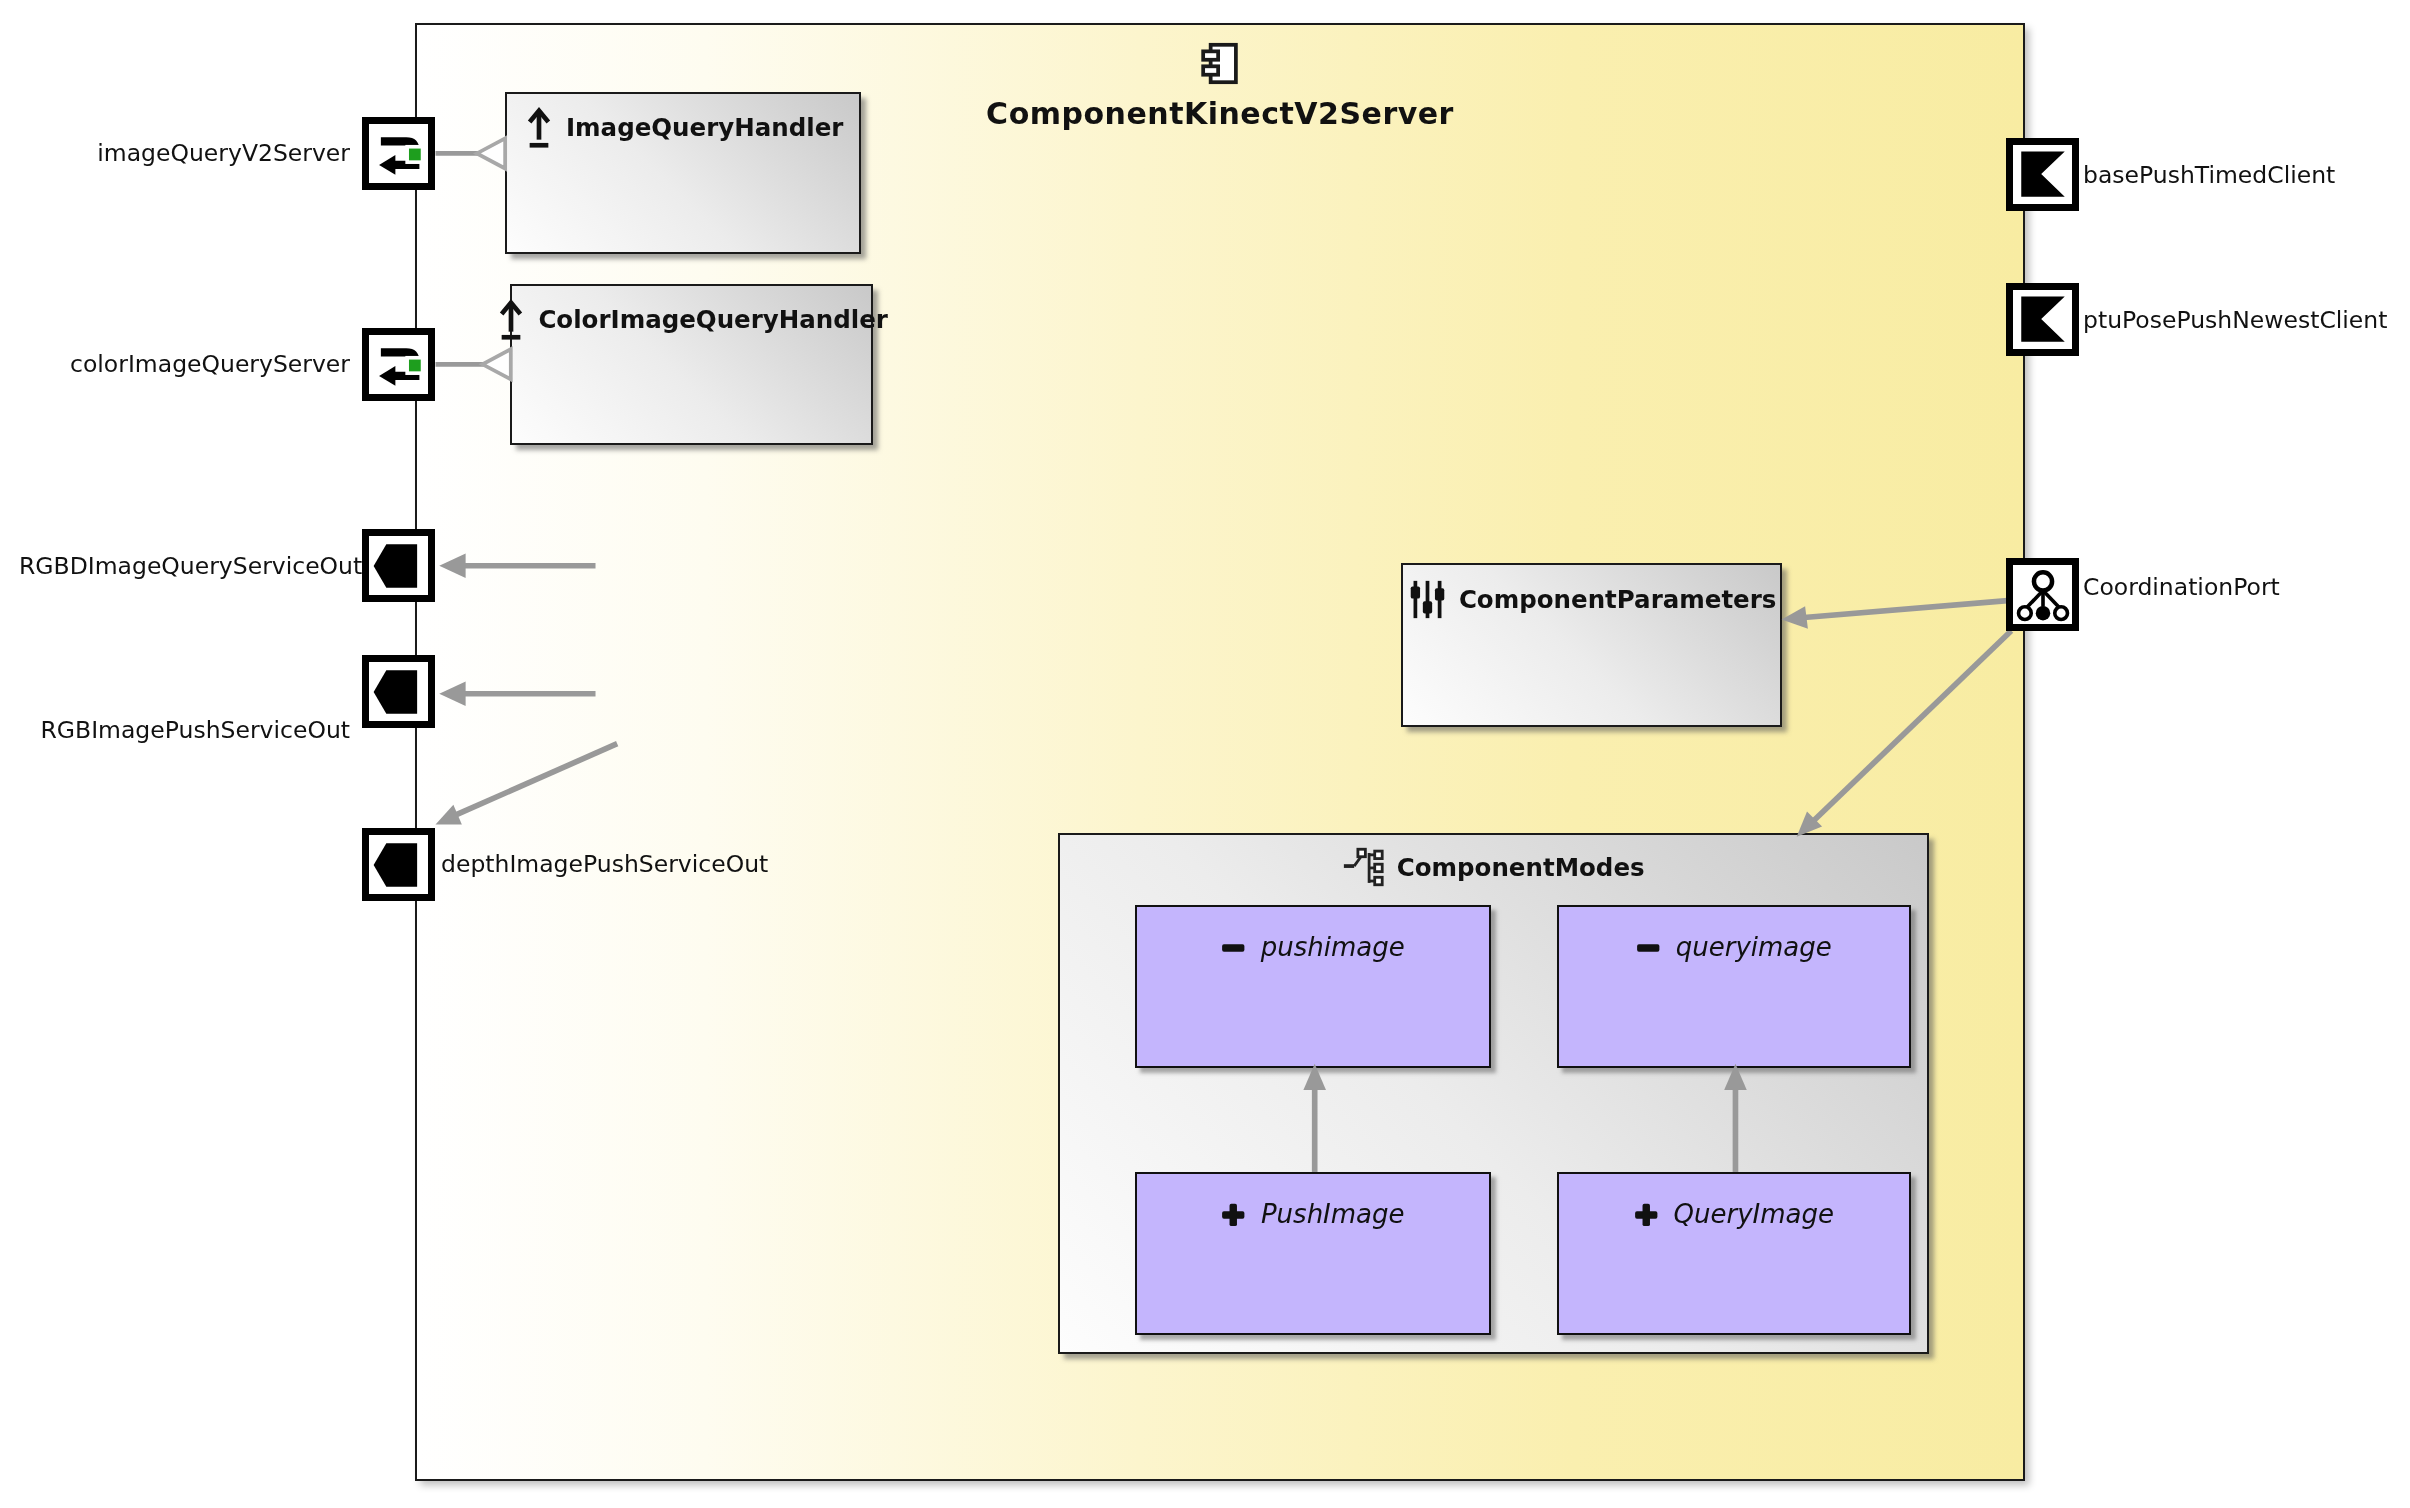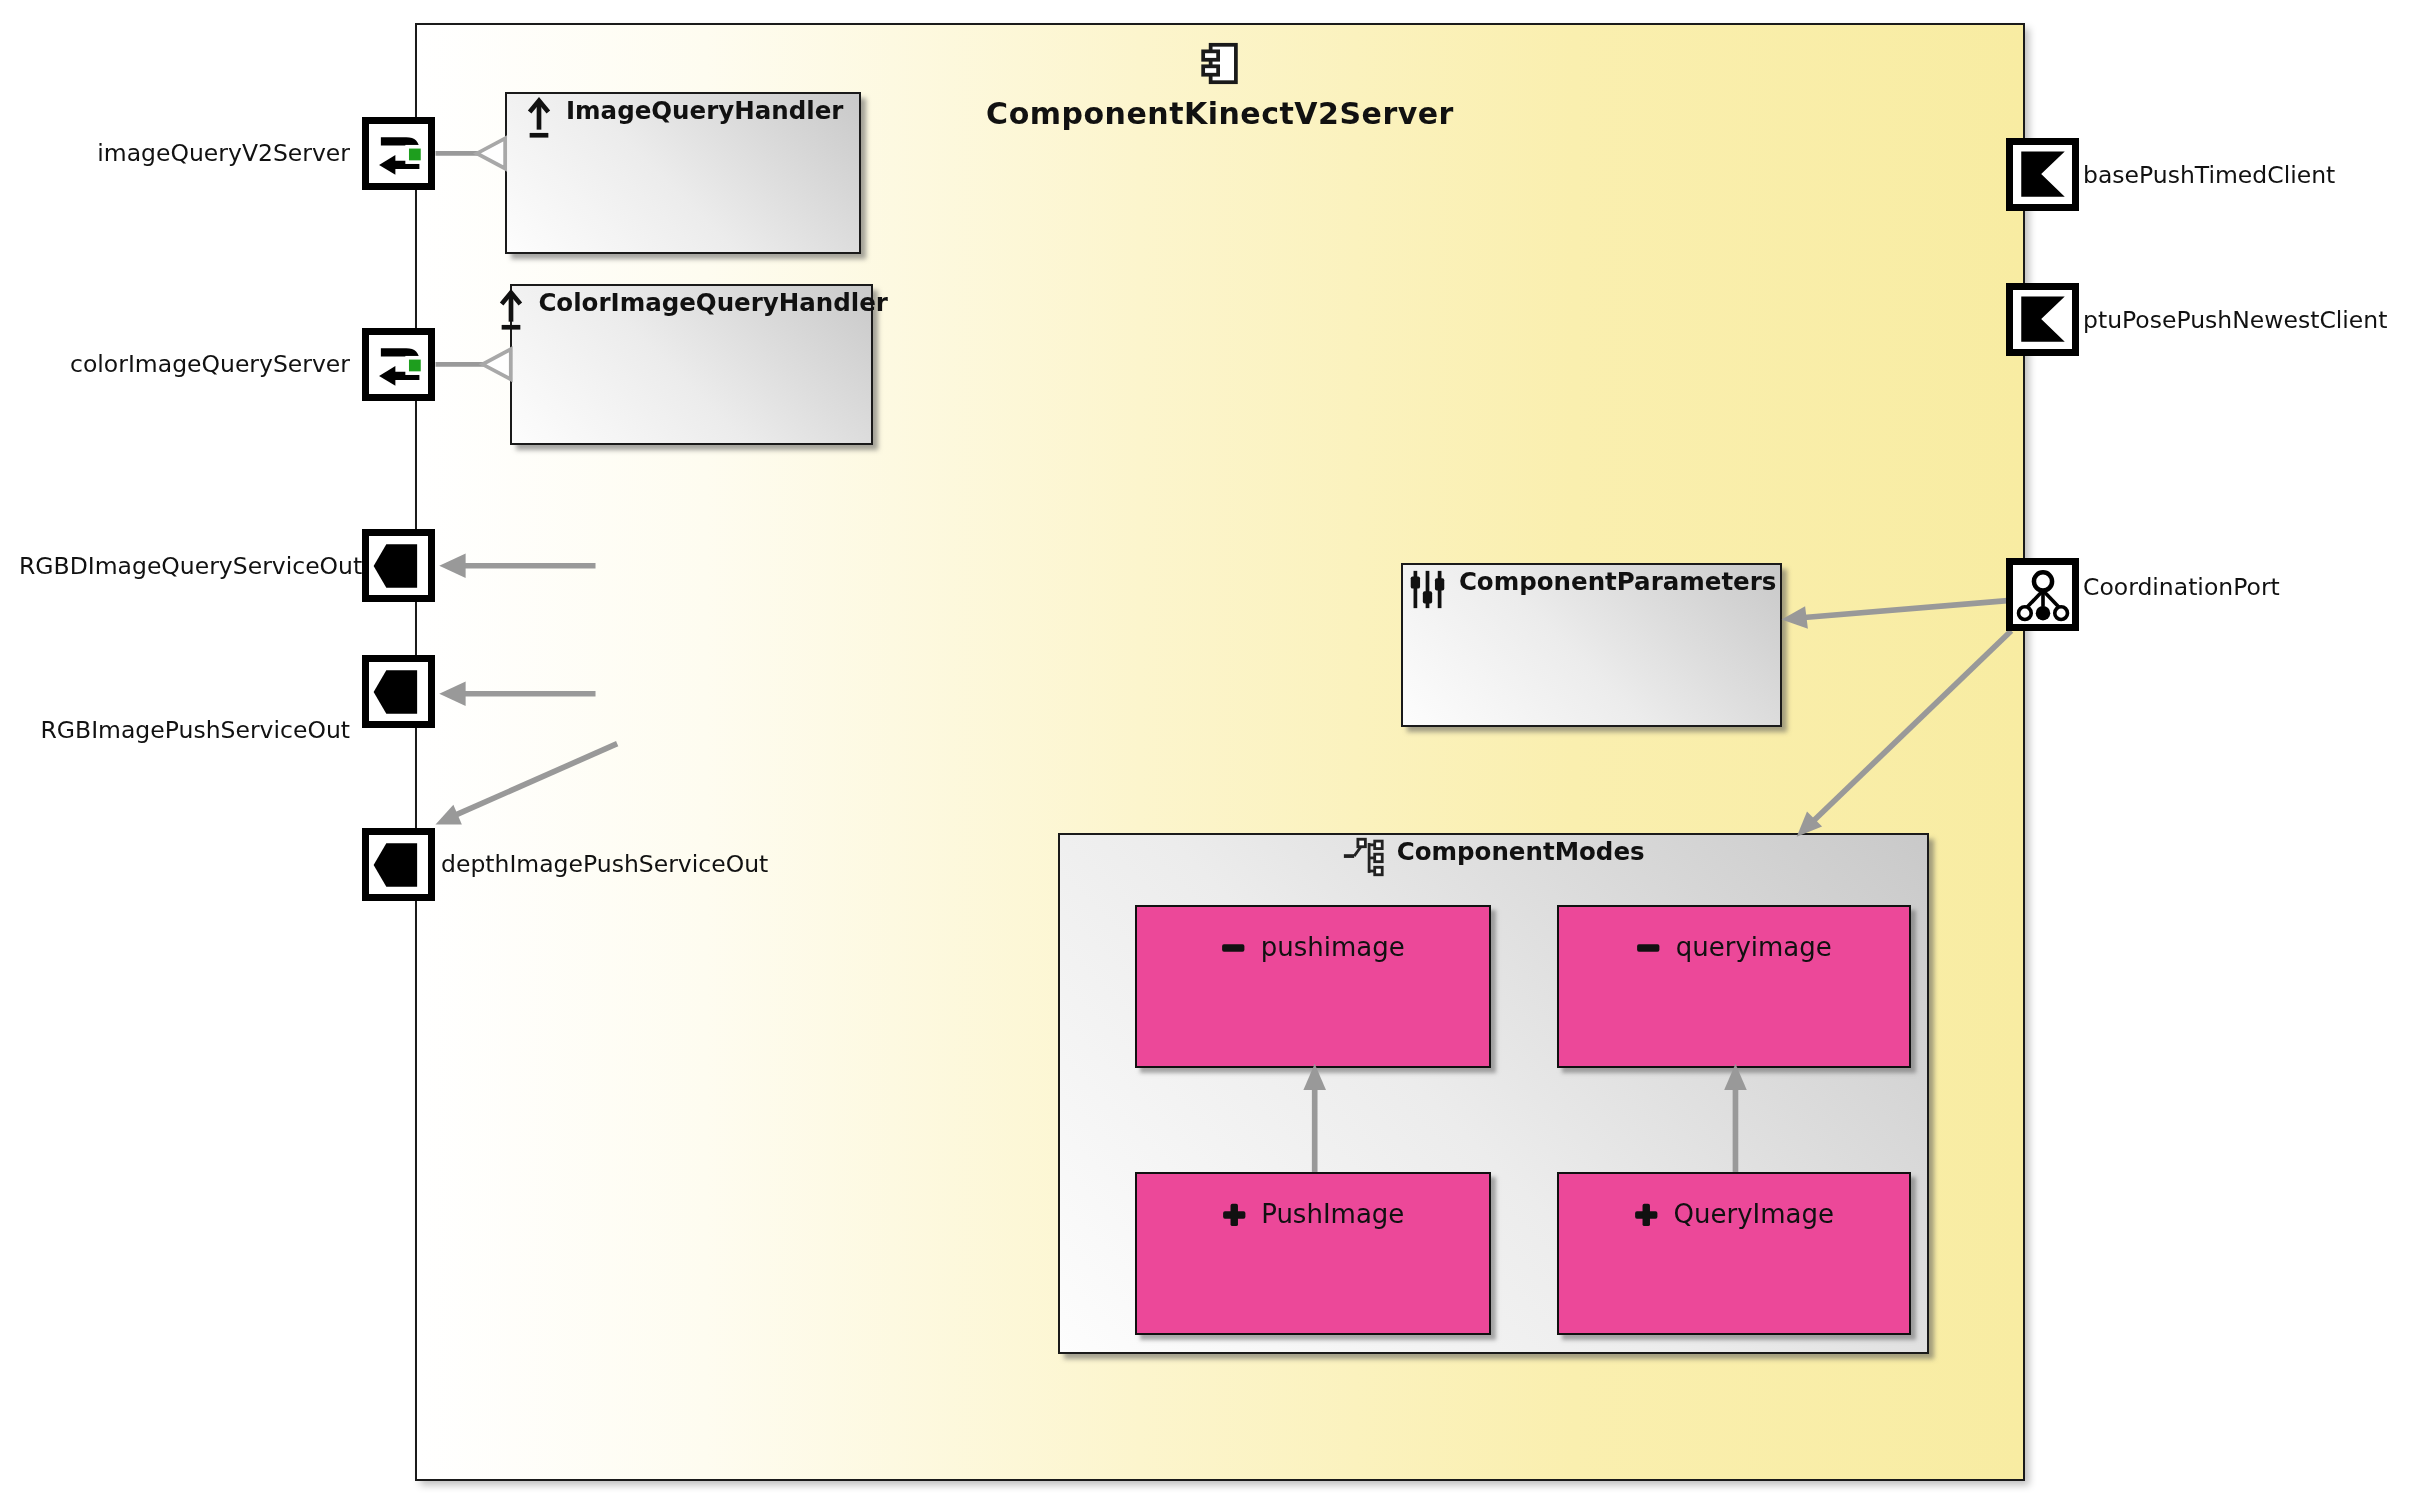--- a/index.html
+++ b/index.html
@@ -12,27 +12,27 @@
     background:linear-gradient(90deg,#ffffff 0%,#fefcf0 18%,#fcf5cd 45%,#faefaf 72%,#f8eca2 100%);
     box-shadow:4.7px 4.7px 7.5px rgba(0,0,0,0.25);}
   .component-title{position:absolute;left:0;top:17px;width:100%;display:flex;
     justify-content:center;align-items:center;gap:11.3px;flex-direction:column;}
   .component-title .txt{font-weight:bold;font-size:30px;letter-spacing:0.5px;}
 
   
   .inner-box{position:absolute;border:2.8px solid #1a1a1a;
     background:linear-gradient(45deg,#fdfdfd 0%,#ececec 45%,#c9c9c9 100%);
     box-shadow:5.6px 5.6px 4.7px rgba(90,90,90,0.55);}
-  .box-title{display:flex;justify-content:center;align-items:flex-start;gap:11.3px;
-    padding-top:2px;}
+  .box-title{display:flex;justify-content:center;align-items:center;gap:11.3px;
+    padding-top:12px;}
   .box-title .txt{font-weight:bold;font-size:24.5px;}
 
   
-  .mode-box{position:absolute;border:2.8px solid #111;background:#ec4899;
-    box-shadow:4.7px 4.7px 3.8px rgba(90,90,90,0.5);}
+  .mode-box{position:absolute;border:2.8px solid #111;background:#c4b5fd;
+    box-shadow:4.7px 4.7px 3.8px rgba(90,90,90,0.5);font-style:italic;}
   .mode-title{display:flex;justify-content:center;align-items:center;gap:15px;
     padding-top:24.5px;font-size:26px;}
 
   
   .port{position:absolute;width:73px;height:73px;background:#ffffff;
     border:7.5px solid #000;box-sizing:border-box;display:flex;
     align-items:center;justify-content:center;}
   .port svg{display:block;}
 
   .port-label{position:absolute;font-size:23.5px;line-height:28px;white-space:nowrap;}

